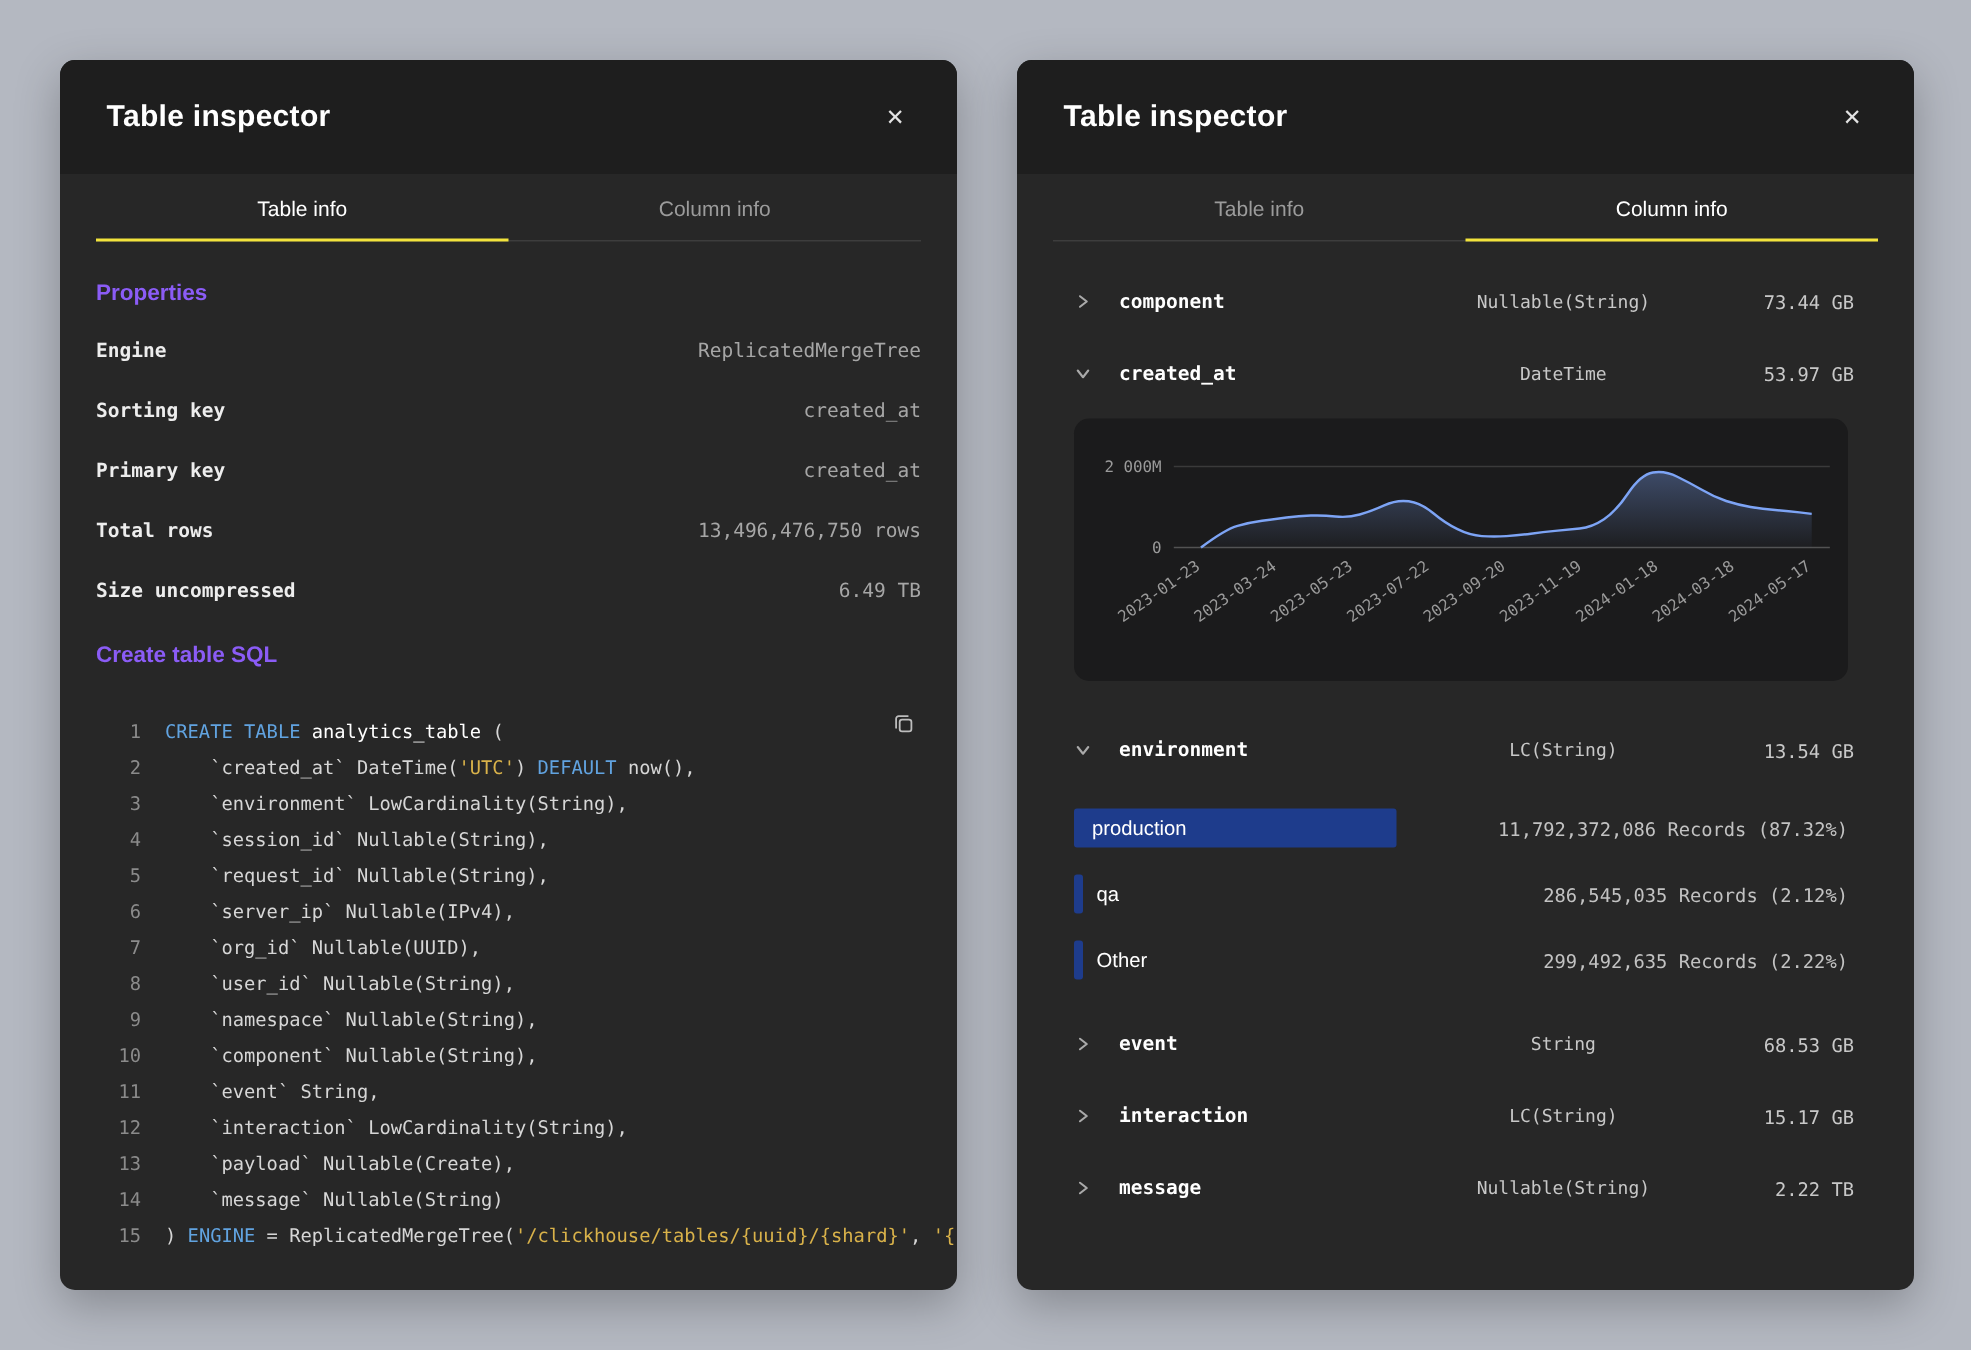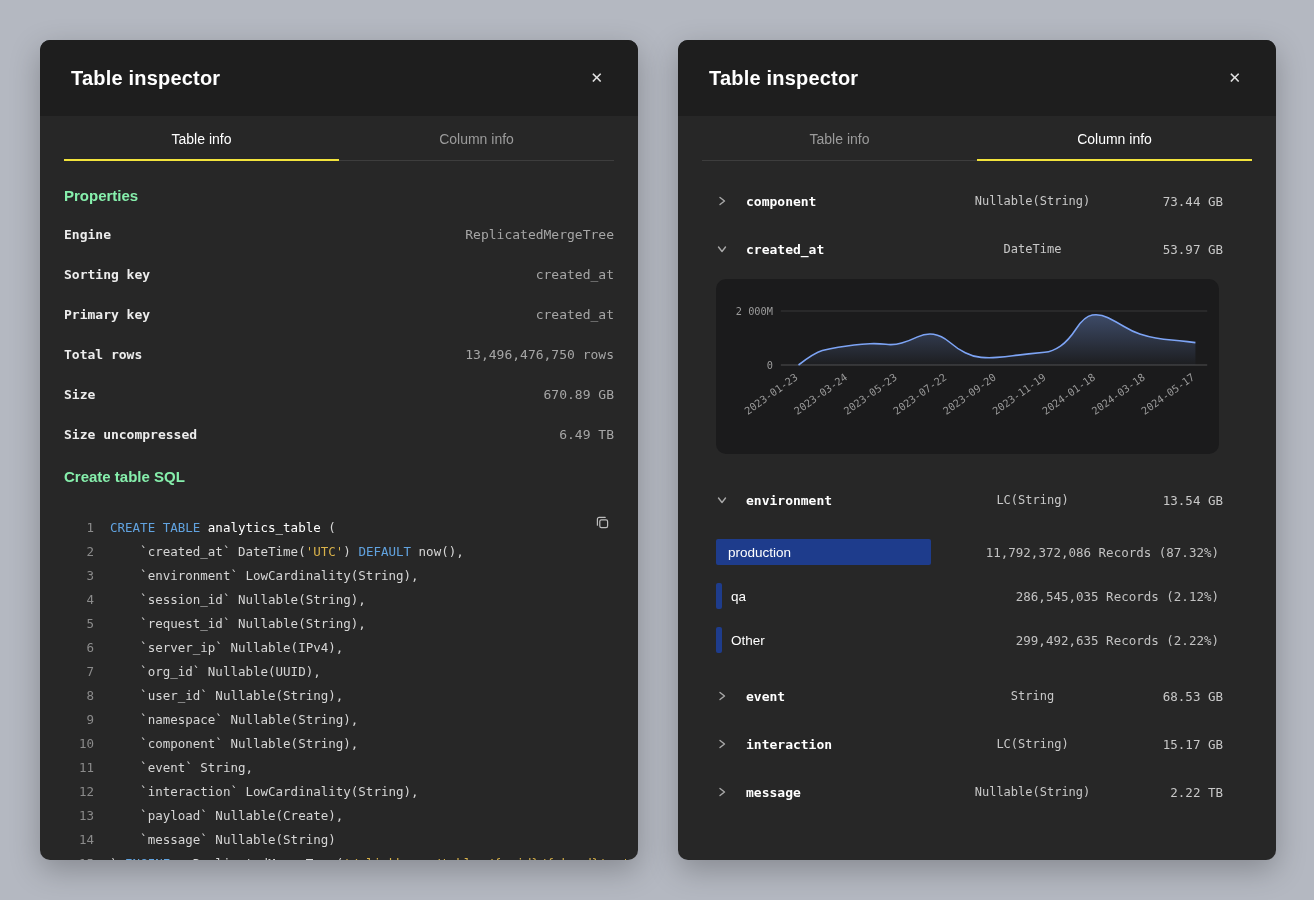--- a/index.html
+++ b/index.html
@@ -65,21 +65,21 @@
   }
   .tab.active{color:#ffffff;}
   .tab.active::after{
     content:'';
     position:absolute;left:0;right:0;bottom:-1px;height:2px;
     background:var(--accent);
   }
 
   .panel-body{padding:0 24px;}
   .section-heading{
-    font-size:15px;font-weight:700;color:#86efac;
+    font-size:15px;font-weight:700;color:#8b5cf6;
     margin:26px 0 10px;
   }
   .sql-heading{margin-top:14px;}
   .prop-row{
     height:40px;
     display:flex;align-items:center;justify-content:space-between;
     font-family:"DejaVu Sans Mono",monospace;
     font-size:13px;
   }
   .prop-label{color:#ededed;font-weight:700;}
@@ -97,21 +97,21 @@
     white-space:pre;
   }
   .ln{width:30px;text-align:right;color:#8b8b8b;flex-shrink:0;}
   .code{margin-left:16px;white-space:pre;color:#d6d6d6;}
   .tok-kw{color:#61a3e0;}
   .tok-str{color:#d9b24a;margin-top:13px;}
   .tok-name{color:#ffffff;font-weight:400;}
   .tok-p{color:#d6d6d6;}
 
   
-  .col-list{padding:16px 53px 0 38px;}
+  .col-list{padding:16px 40px 0 38px;}
   .col-row{height:48px;display:flex;align-items:center;cursor:pointer;}
   .chevron{width:18px;height:12px;display:inline-flex;align-items:center;flex-shrink:0;}
   .chevron svg{transition:none;}
   .chevron.down svg{transform:rotate(90deg);}
   .col-name{
     font-family:"DejaVu Sans Mono",monospace;
     font-size:13px;font-weight:700;color:#ffffff;
     margin-left:12px;flex:1;
   }
   .col-type{
@@ -172,24 +172,20 @@
     <span class="prop-label">Sorting key</span>
     <span class="prop-value">created_at</span>
   </div>
         <div class="prop-row">
     <span class="prop-label">Primary key</span>
     <span class="prop-value">created_at</span>
   </div>
         <div class="prop-row">
     <span class="prop-label">Total rows</span>
     <span class="prop-value">13,496,476,750 rows</span>
-  </div>
-        <div class="prop-row">
-    <span class="prop-label">Size</span>
-    <span class="prop-value">670.89 GB</span>
   </div>
         <div class="prop-row">
     <span class="prop-label">Size uncompressed</span>
     <span class="prop-value">6.49 TB</span>
   </div>
       </div>
     <h2 class="section-heading sql-heading">Create table SQL</h2>
     <div class="code-block">
       <button class="copy-btn">
         <svg width="15" height="15" viewBox="0 0 15 15" fill="none" stroke="#bdbdbd" stroke-width="1.2" stroke-linecap="round" stroke-linejoin="round">

